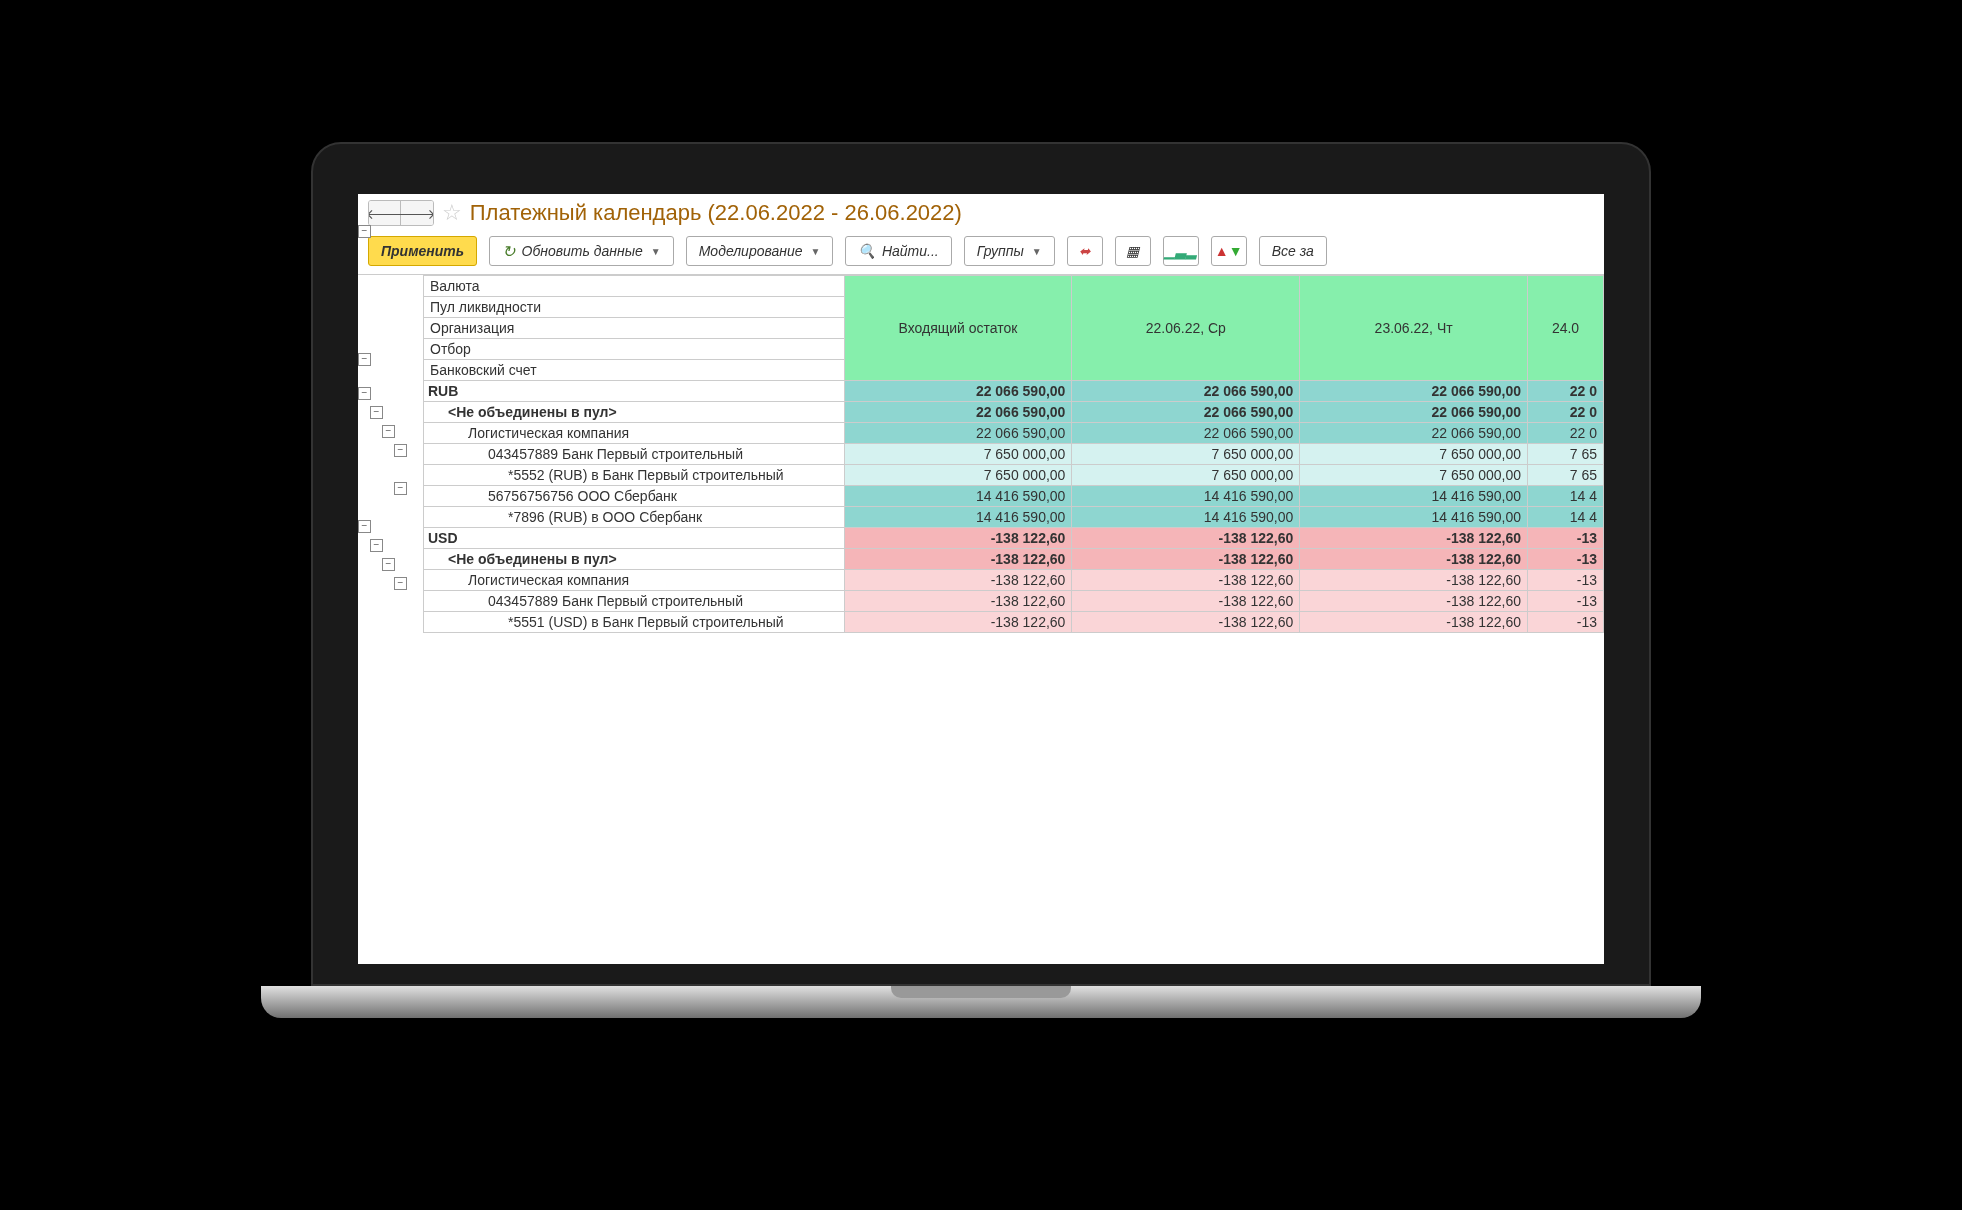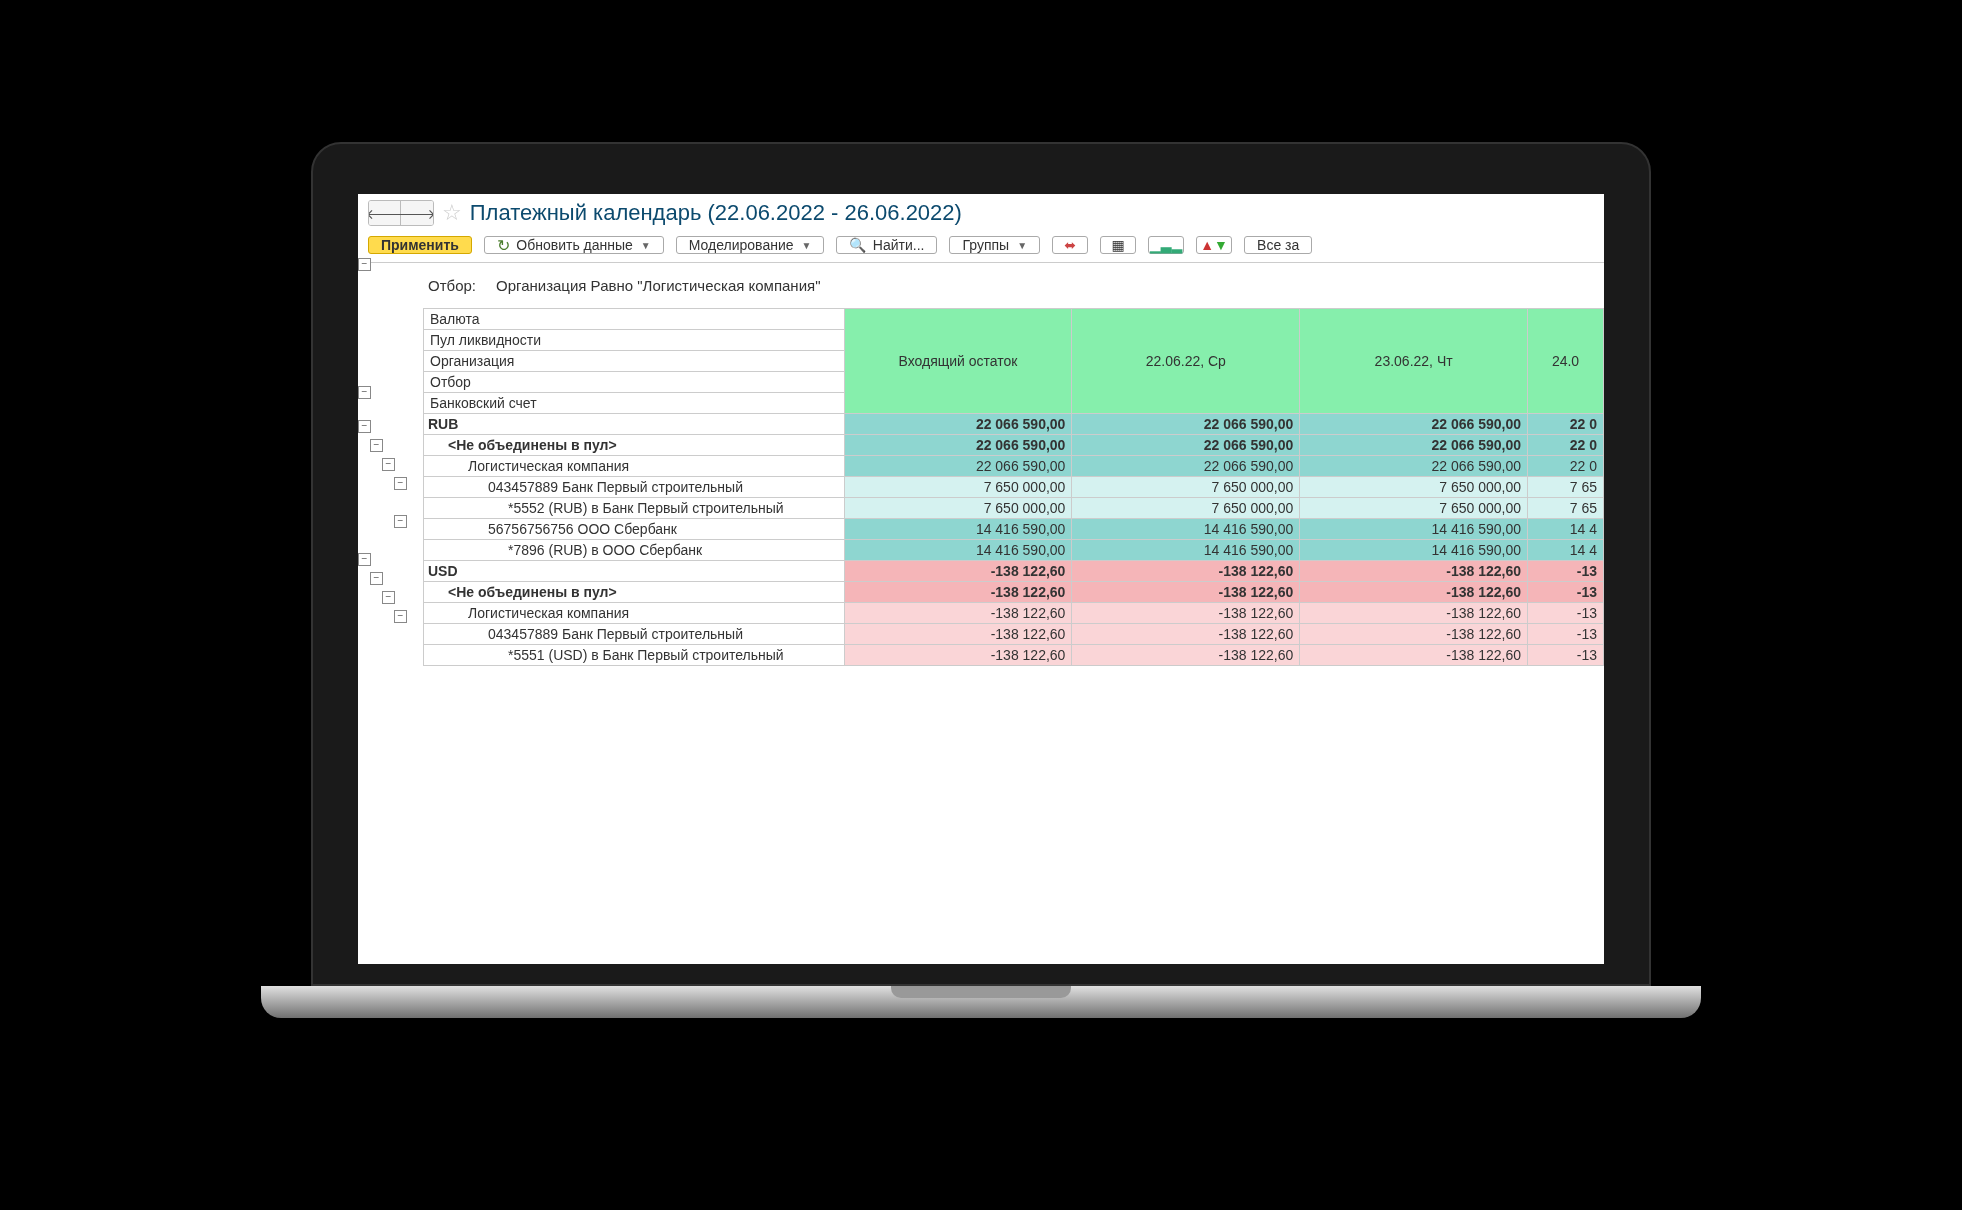--- a/index.html
+++ b/index.html
@@ -81,45 +81,46 @@
   }
   .nav-arrows button:first-child { border-right: 1px solid #bbb; }
   .star {
     font-size: 22px;
     color: #ccc;
     cursor: pointer;
     user-select: none;
   }
   .title {
     font-size: 22px;
-    color: #0c4a6e;
+    color: #a16207;
   }
 
   
   .toolbar {
     display: flex;
     align-items: center;
     padding: 4px 10px 8px;
     gap: 12px;
     border-bottom: 1px solid #ccc;
     flex-wrap: nowrap;
   }
   .btn {
-    height: 18px;
+    height: 30px;
     padding: 0 12px;
     border: 1px solid #aaa;
     border-radius: 3px;
     background: #fff;
     cursor: pointer;
     font-size: 14px;
     color: #333;
     display: inline-flex;
     align-items: center;
     gap: 6px;
     white-space: nowrap;
+    font-style: italic;
   }
   .btn-primary {
     background: #ffdb4d;
     font-weight: bold;
     border-color: #d4a800;
   }
   .btn-icon-only {
     padding: 0 8px;
     width: 36px;
     justify-content: center;
@@ -244,24 +245,20 @@
           <span style="color:#3a7;">▁▃▂</span>
         </button>
         <button class="btn btn-icon-only">
           <span><span style="color:#c33;">▲</span><span style="color:#3a3;">▼</span></span>
         </button>
         <button class="btn">
           <span>Все за</span>
         </button>
       </div>
 
-      <div class="filter-row">
-        <span>Отбор:</span>
-        <span>Организация Равно "Логистическая компания"</span>
-      </div>
 
       <div class="grid-wrap">
         <div class="tree-col" id="tree-col">
           <div class="tree-toggle" style="top:-50px;left:0;">−</div>
         <div class="tree-toggle" style="top: 78px; left: 0px;">−</div>
             <div class="tree-toggle" style="top: 112px; left: 0px;">−</div>
             <div class="tree-toggle" style="top: 131px; left: 12px;">−</div>
             <div class="tree-toggle" style="top: 150px; left: 24px;">−</div>
             <div class="tree-toggle" style="top: 169px; left: 36px;">−</div>
             <div class="tree-toggle" style="top: 207px; left: 36px;">−</div>

